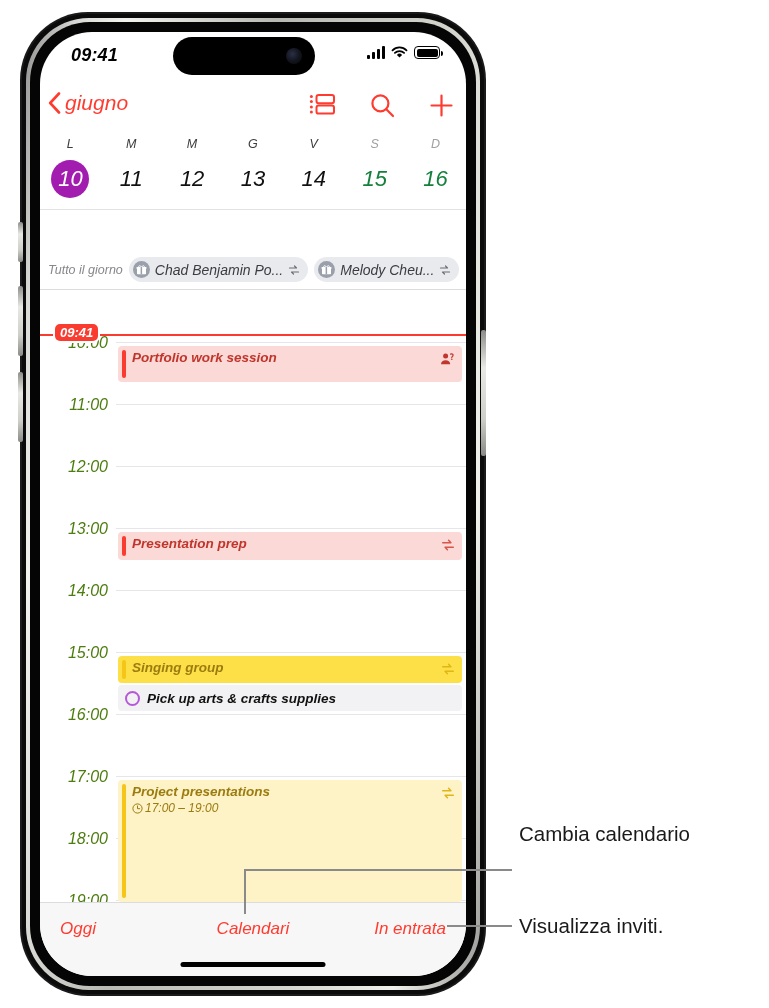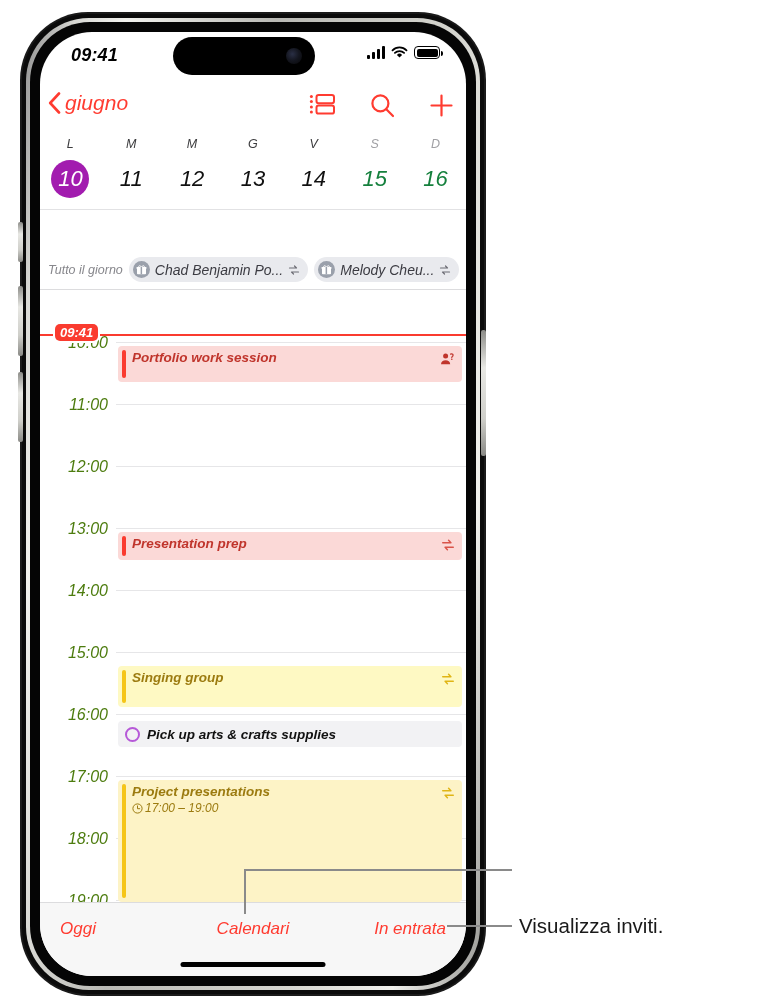--- a/index.html
+++ b/index.html
@@ -180,21 +180,21 @@
     font-size: 13.5px; font-weight: bold; white-space: nowrap;
   }
   .ev-time {
     position: absolute; left: 14px; top: 21px;
     font-size: 12px; display: flex; align-items: center; gap: 2px;
   }
   .ev-ic { position: absolute; right: 7px; top: 6px; }
   .rem {
     position: absolute; left: 78px; right: 4px;
     background: #f2f2f4; border-radius: 4px;
-    display: flex; align-items: center; gap: 7px; padding-left: 7px; margin-top: 36px;
+    display: flex; align-items: center; gap: 7px; padding-left: 7px;
   }
   .rem-circ {
     width: 15px; height: 15px; border-radius: 50%;
     border: 2px solid #b659d8; flex: none;
   }
   .rem-txt { font-size: 13.5px; font-weight: bold; color: #111; }
 
   
   .tabbar {
     position: absolute; left: 0; bottom: 0; width: 426px; height: 74px;
@@ -404,21 +404,21 @@
       </div>
 
       <div class="ev" style="top:242px;height:28px;background:#fbd9d7">
         <span class="ev-bar" style="background:#fa3b2f"></span>
         <span class="ev-title" style="color:#c0352c">Presentation prep</span>
         <svg class="ev-ic" width="14" height="14" viewBox="0 0 12 12">
           <path d="M1.5 4h7l-2-2M10.5 8h-7l2 2" stroke="#d9544a" stroke-width="1.3" fill="none" stroke-linecap="round" stroke-linejoin="round"></path>
         </svg>
       </div>
 
-      <div class="ev" style="top:376px;height:41px;background:#fef9c3">
+      <div class="ev" style="top:366px;height:27px;background:#fde047">
         <span class="ev-bar" style="background:#f5c518"></span>
         <span class="ev-title" style="color:#9c7b10">Singing group</span>
         <svg class="ev-ic" width="14" height="14" viewBox="0 0 12 12">
           <path d="M1.5 4h7l-2-2M10.5 8h-7l2 2" stroke="#e0b515" stroke-width="1.3" fill="none" stroke-linecap="round" stroke-linejoin="round"></path>
         </svg>
       </div>
 
       <div class="rem" style="top:395px;height:26px">
         <span class="rem-circ"></span>
         <span class="rem-txt">Pick up arts &amp; crafts supplies</span>
@@ -451,18 +451,19 @@
       <span class="home-ind"></span>
     </div>
   </div>
 
   <div class="leader" style="left:244px; top:869px; width:1.5px; height:45px;"></div>
   <div class="leader" style="left:244px; top:869px; width:268px; height:1.5px;"></div>
 
   <div class="leader" style="left:447px; top:925px; width:65px; height:1.5px;"></div>
 
   <div class="callout" style="left:519px; top:820px; width:250px;">
+    <div>Cambia calendario</div>
   </div>
   <div class="callout" style="left:519px; top:912px; width:250px;">
     <div>Visualizza inviti.</div>
   </div>
 
 </div>
 
 </body></html>

